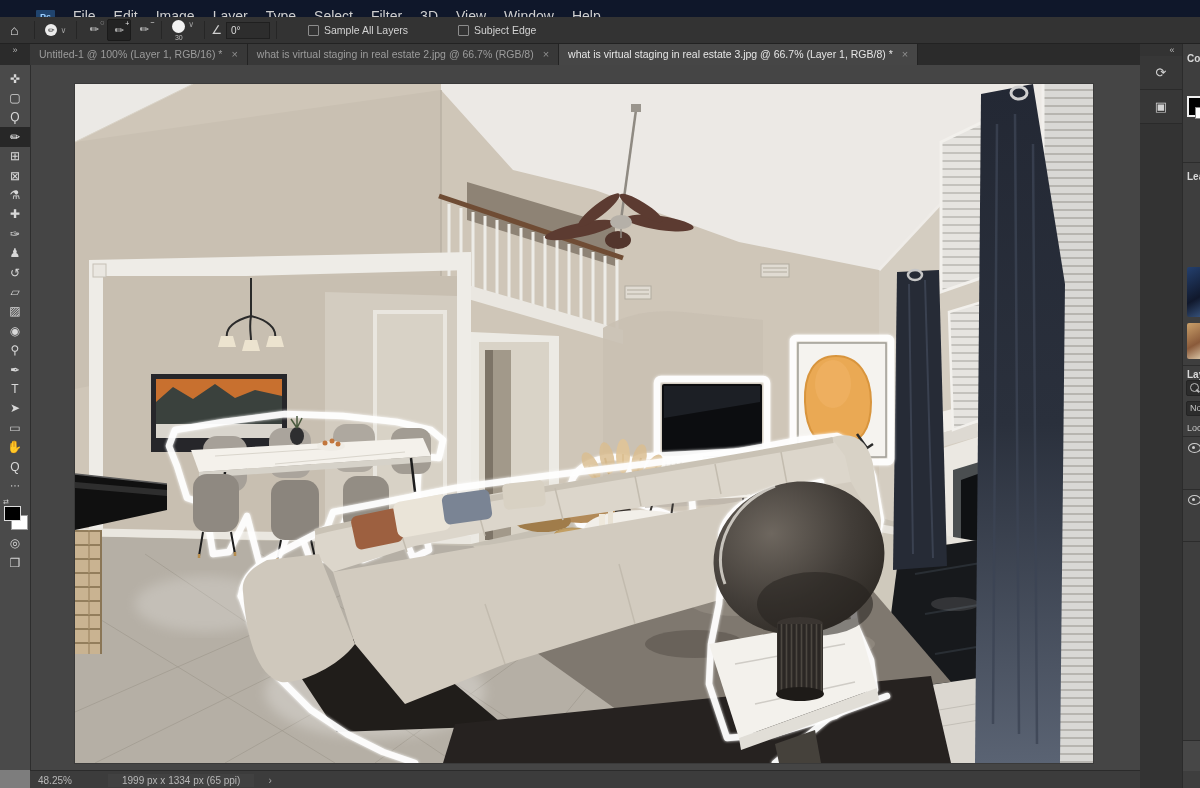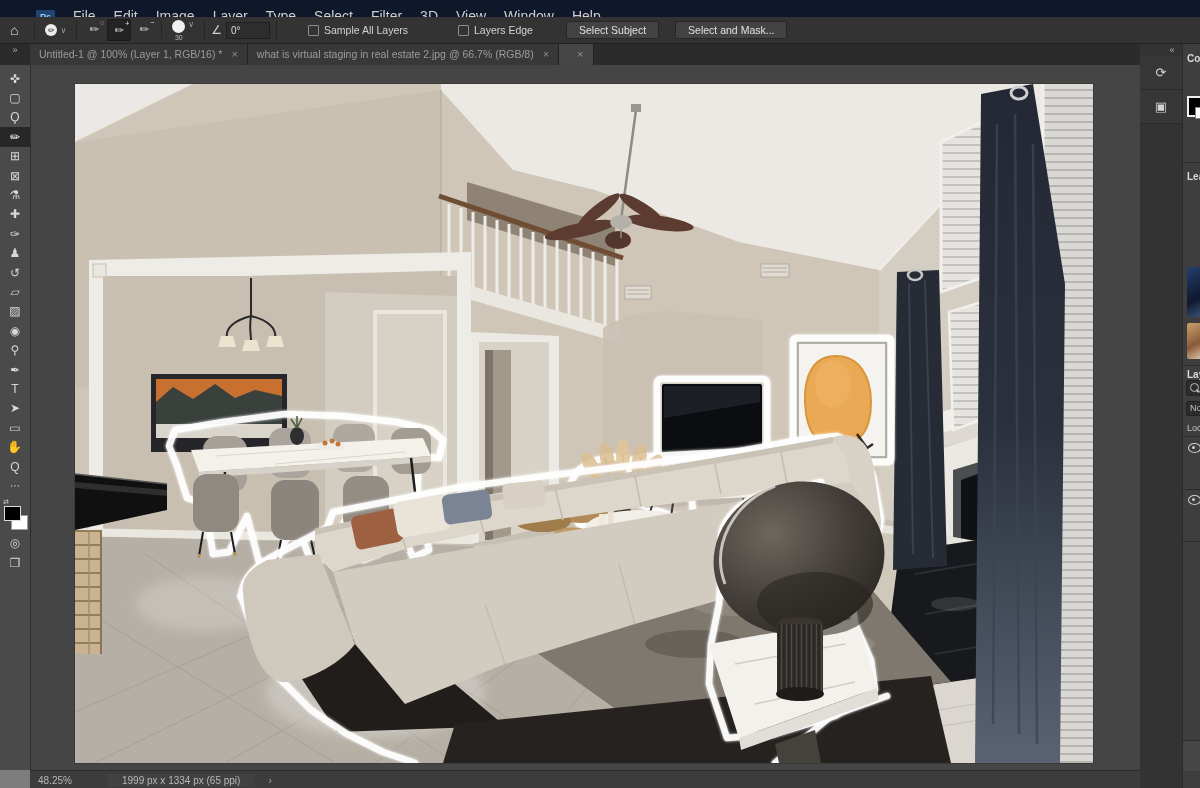--- a/index.html
+++ b/index.html
@@ -139,41 +139,38 @@
     <span class="angle-field">0°</span>
   </span>
   <span class="ob-sep"></span>
   <span id="ob-checks" style="display:flex;">
       <span class="ob-check">
         <span class="checkbox"></span>
         <span>Sample All Layers</span>
       </span>
       <span class="ob-check">
         <span class="checkbox"></span>
-        <span>Layers Edge</span>
+        <span>Subject Edge</span>
       </span>
-    </span>
-  <span id="ob-buttons" style="display:flex;">
-      <span class="ob-btn">Select Subject</span>
-      <span class="ob-btn">Select and Mask...</span>
     </span>
 </div>
 
 <div class="tabbar">
   <span class="tab-overflow">»</span>
   <span id="tabs" style="display:flex;">
       <div class="tab">
         <span>Untitled-1 @ 100% (Layer 1, RGB/16) *</span>
         <span class="tab-close">×</span>
       </div>
       <div class="tab">
         <span>what is virtual staging in real estate 2.jpg @ 66.7% (RGB/8)</span>
         <span class="tab-close">×</span>
       </div>
       <div class="tab active">
+        <span>what is virtual staging in real estate 3.jpg @ 66.7% (Layer 1, RGB/8) *</span>
         <span class="tab-close">×</span>
       </div>
     </span>
 </div>
 
 <div class="toolbar">
   <div id="tools-top" style="padding-top:4px;">
       <div class="tool-cell">✜</div>
       <div class="tool-cell">▢</div>
       <div class="tool-cell">Ϙ</div>

